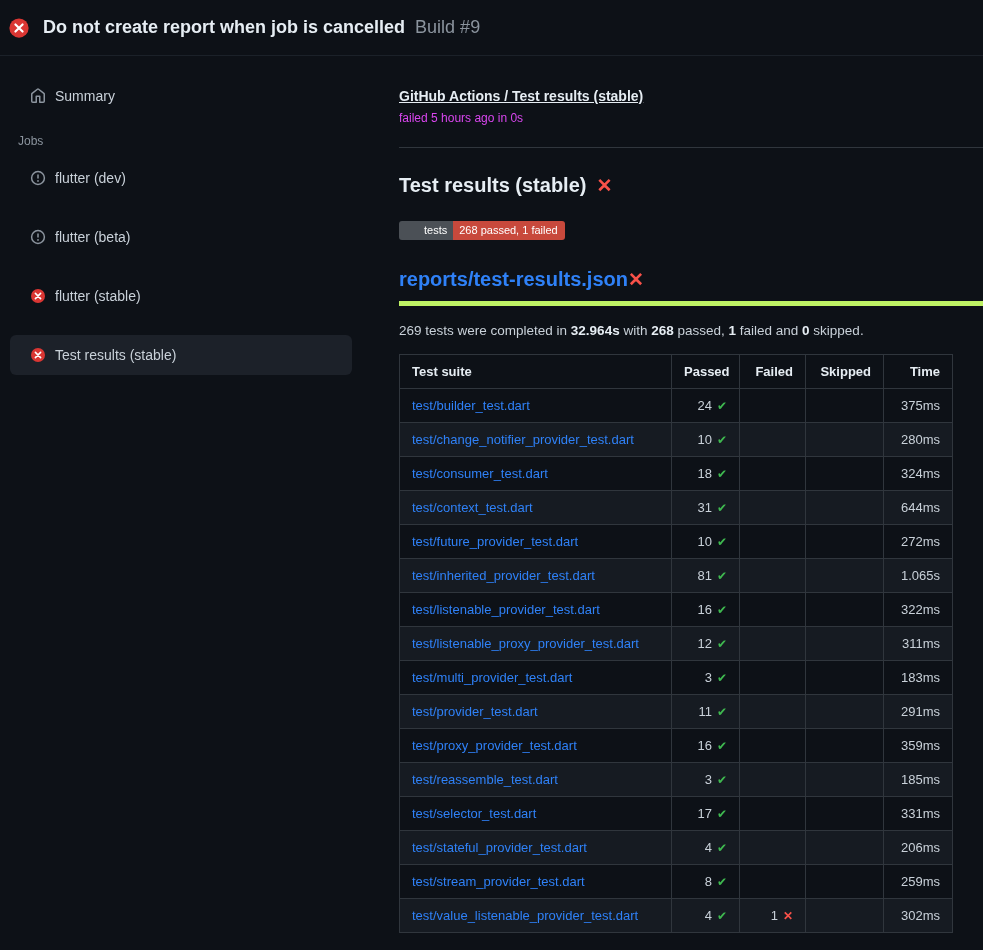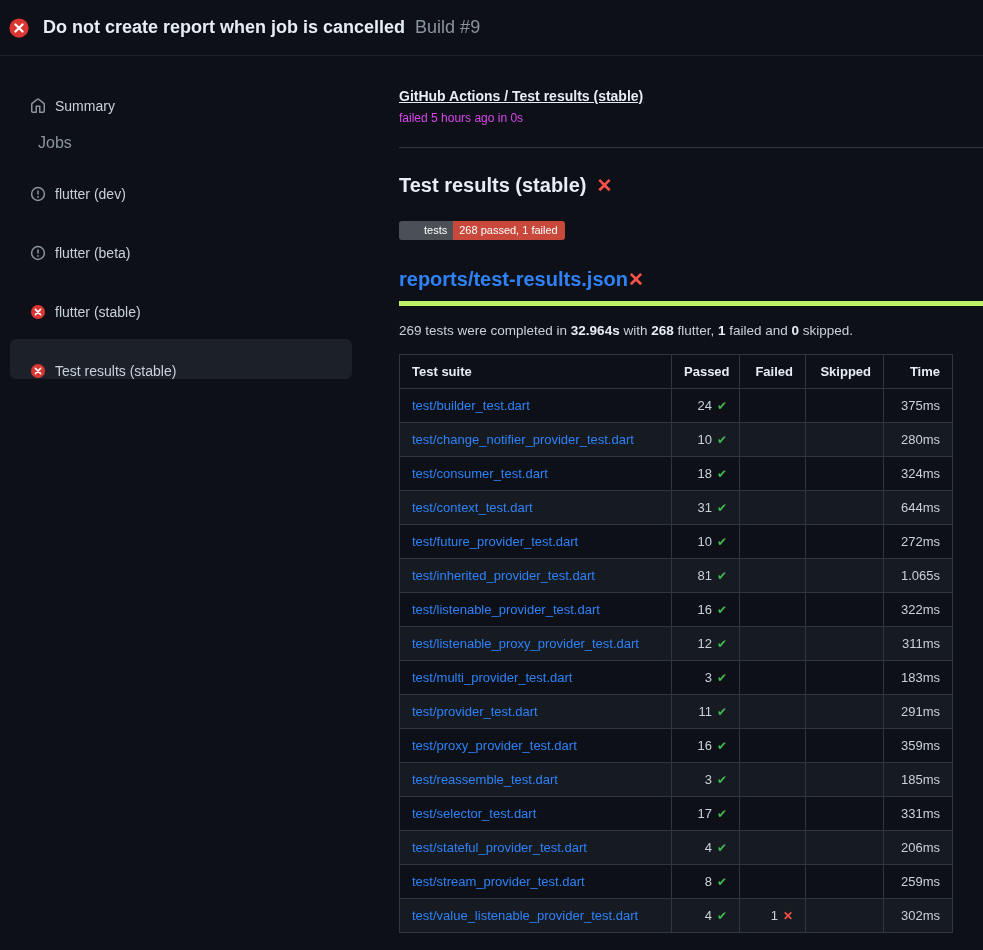--- a/index.html
+++ b/index.html
@@ -23,31 +23,31 @@
   .app-header .build { font-size:18px; font-weight:400; color:#8b949e; margin-left:-3px; }
   .status-svg { display:inline-flex; flex:none; }
 
   
   .layout { display:flex; align-items:flex-start; }
   .sidebar { width:399px; flex:none; padding:22px 10px 0 10px; }
   .main { flex:1; padding:32px 0 0 0; min-width:0; }
 
   
   .side-item {
-    display:flex; align-items:flex-end; gap:9px;
+    display:flex; align-items:center; gap:9px;
     height:36px; padding:0 16px 0 20px;
     border-radius:6px;
     font-size:14px; color:#c9d1d9;
     cursor:pointer;
     width:342px;
   }
   .side-item.selected { background:#1c2129; }
   .jobs-heading {
-    font-size:16px; color:#8b949e;
-    margin:20px 0 10px 28px;
+    font-size:12px; color:#8b949e;
+    margin:20px 0 10px 8px;
   }
   .job-list { display:flex; flex-direction:column; gap:19px; }
   .job-item { height:40px; }
 
   
   .breadcrumb { font-size:14px; font-weight:700; color:#e6edf3;text-decoration:underline; }
   .status-line { font-size:12px; color:#d946ef; margin-top:7px; }
   .divider { border:none; border-top:1px solid #30363d; margin-top:22px; }
 
   .section-heading {
@@ -189,21 +189,21 @@
     <div class="badge">
       <span class="badge-label">tests</span>
       <span class="badge-value">268 passed, 1 failed</span>
     </div>
 
     <h2 class="report-heading">
       <a href="#">reports/test-results.json</a>
       <span class="cross-mark">✕</span>
     </h2>
 
-    <p class="summary-line"><span>269 tests were completed in </span><b>32.964s</b><span> with </span><b>268</b><span> flutter, </span><b>1</b><span> failed and </span><b>0</b><span> skipped.</span></p>
+    <p class="summary-line"><span>269 tests were completed in </span><b>32.964s</b><span> with </span><b>268</b><span> passed, </span><b>1</b><span> failed and </span><b>0</b><span> skipped.</span></p>
 
     <table class="results">
       <colgroup>
         <col class="c-suite">
           <col class="c-passed">
           <col class="c-failed">
           <col class="c-skipped">
           <col class="c-time">
       </colgroup>
       <thead>

